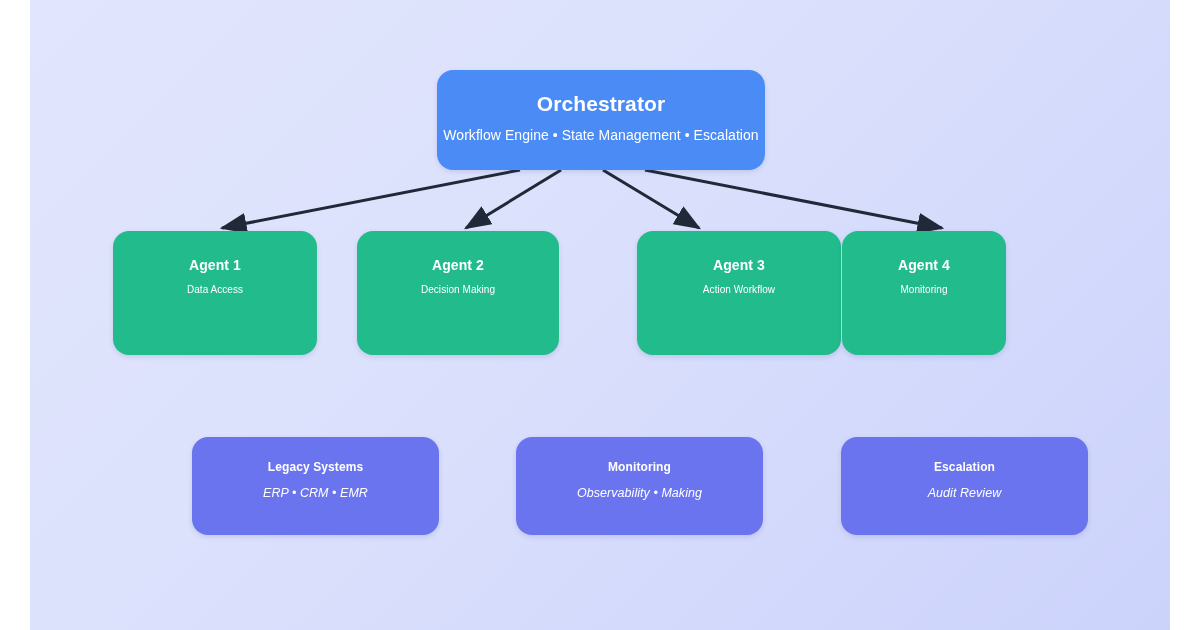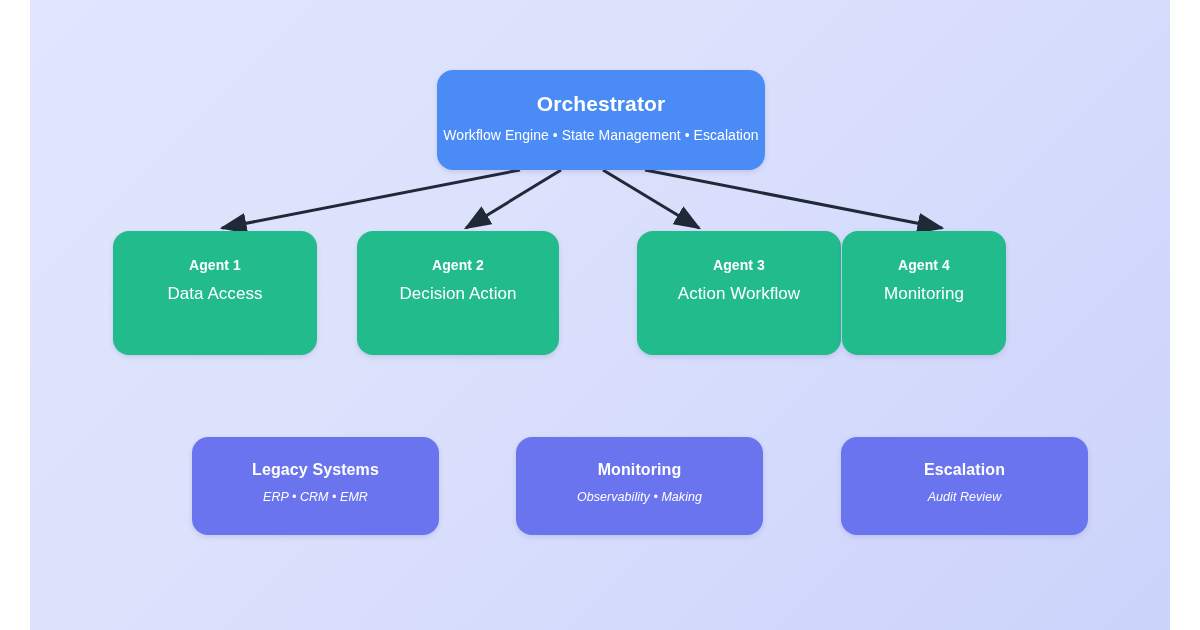--- a/index.html
+++ b/index.html
@@ -82,38 +82,38 @@
   
   .node.agent {
     background: #22bb8c;
     top: 231px;
     height: 124px;
     justify-content: flex-start;
     padding-top: 26px;
   }
   .node.agent .node-title { font-size: 14px; }
   .node.agent .node-sub {
-    font-size: 17px;
+    font-size: 10px;
     margin-top: 11px;
   }
 
   .node.agent-1 { left: 113px;  width: 204px; }
   .node.agent-2 { left: 357px;  width: 202px; }
   .node.agent-3 { left: 599px;  width: 204px; margin-left: 38px; }
   .node.agent-4 { left: 842px;  width: 164px; }
 
   
   .node.support {
     background: #6a74ee;
     top: 437px;
     height: 98px;
     justify-content: flex-start;
     padding-top: 24px;
   }
-  .node.support .node-title { font-size: 16px; }
+  .node.support .node-title { font-size: 12px; }
   .node.support .node-sub {
     font-size: 12.5px;
     margin-top: 11px;
     font-style: italic;
   }
 
   .node.support-legacy     { left: 192px; width: 247px; }
   .node.support-monitoring { left: 516px; width: 247px; }
   .node.support-escalation { left: 841px; width: 247px; }
 </style>
@@ -145,21 +145,21 @@
     <div class="node-sub">Workflow Engine • State Management • Escalation</div>
   </div>
 
   <div class="node agent agent-1">
     <div class="node-title">Agent 1</div>
     <div class="node-sub">Data Access</div>
   </div>
 
   <div class="node agent agent-2">
     <div class="node-title">Agent 2</div>
-    <div class="node-sub">Decision Action</div>
+    <div class="node-sub">Decision Making</div>
   </div>
 
   <div class="node agent agent-3">
     <div class="node-title">Agent 3</div>
     <div class="node-sub">Action Workflow</div>
   </div>
 
   <div class="node agent agent-4">
     <div class="node-title">Agent 4</div>
     <div class="node-sub">Monitoring</div>

